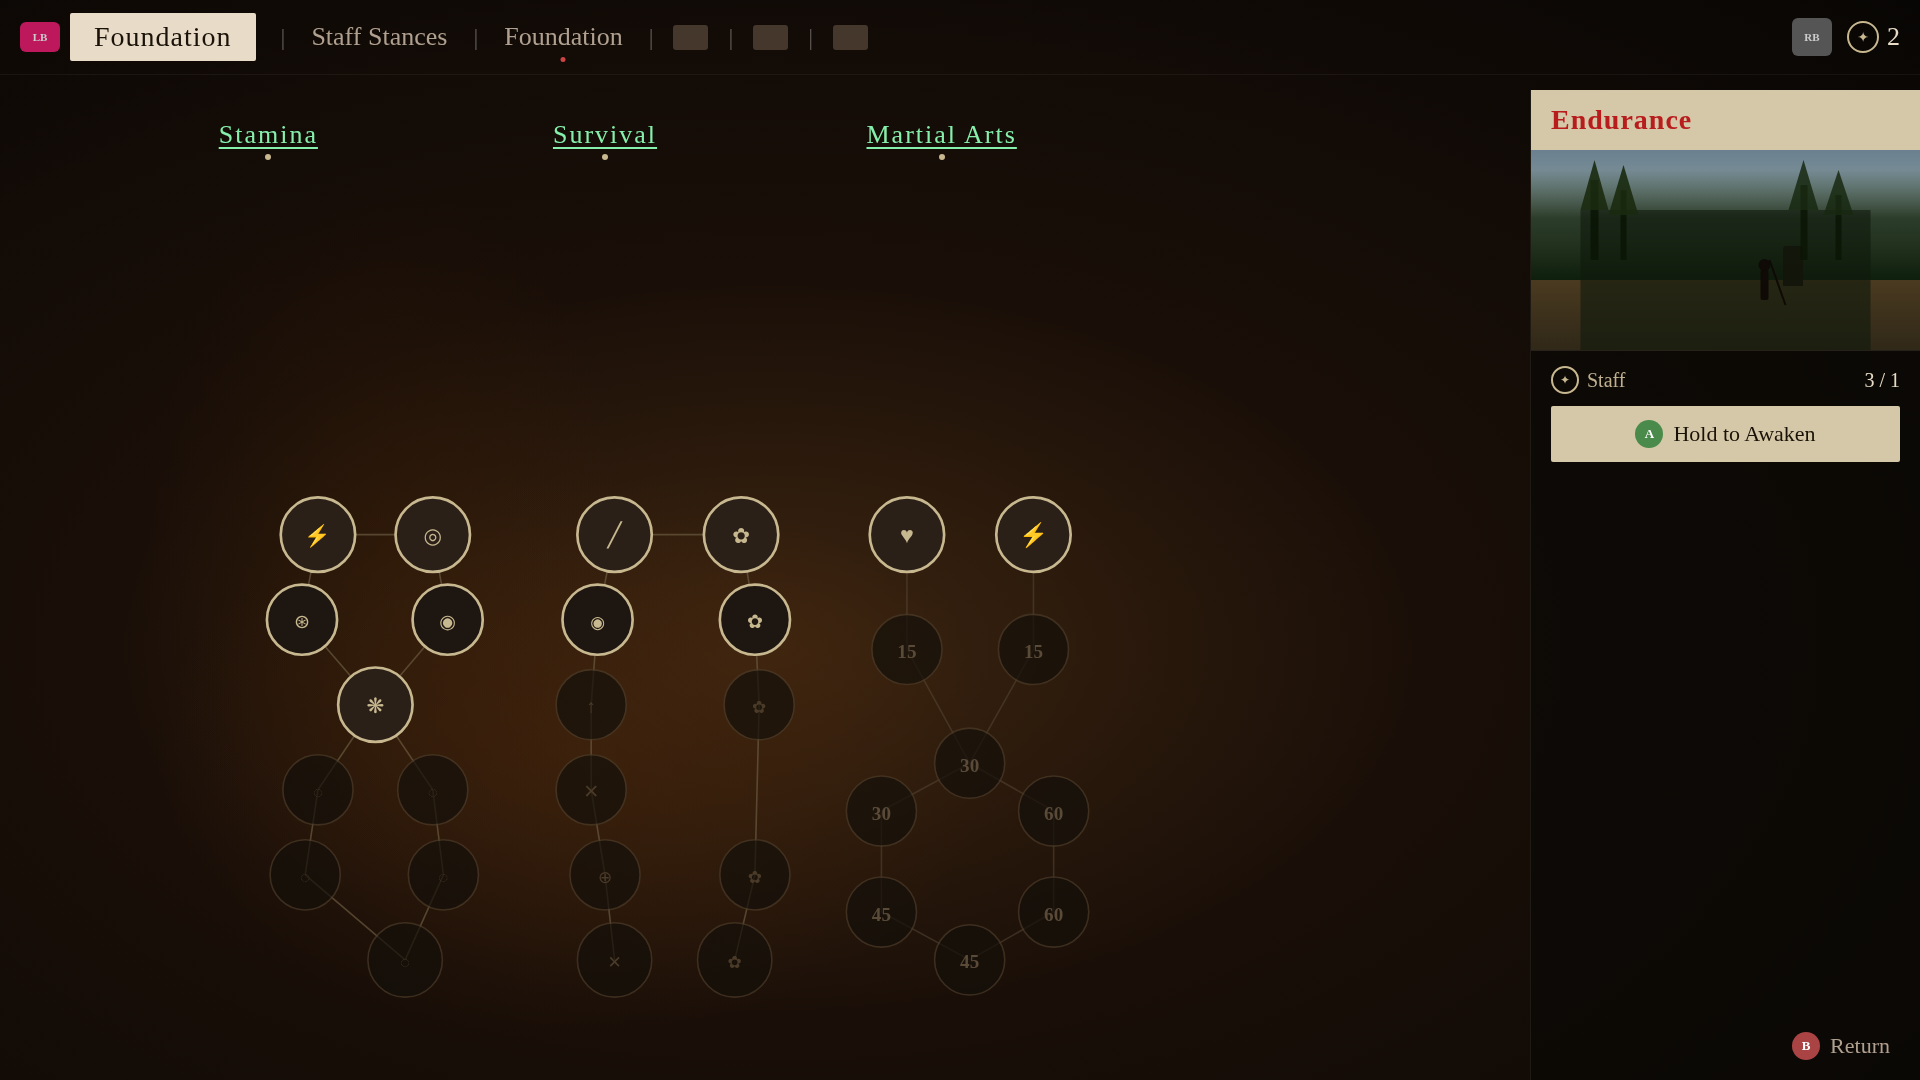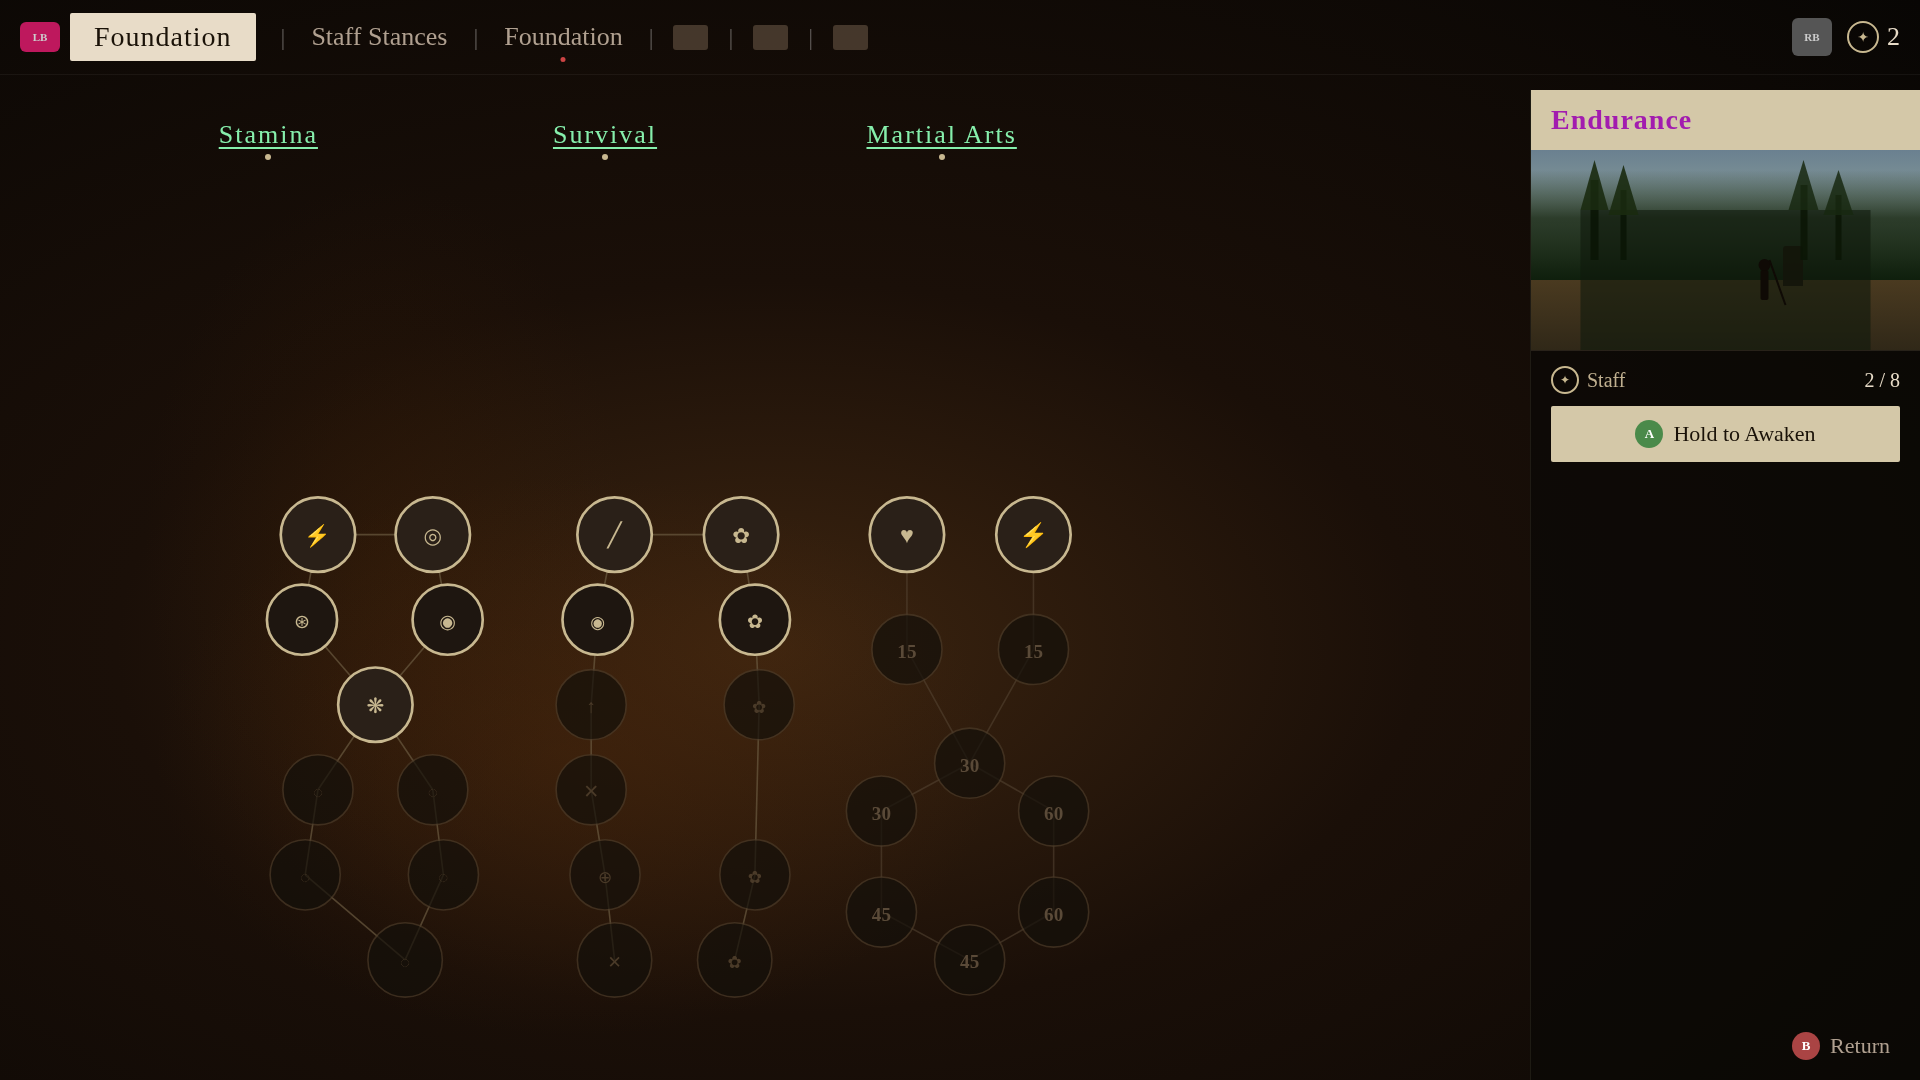--- a/index.html
+++ b/index.html
@@ -213,21 +213,21 @@
       border-left: 1px solid rgba(200,184,144,0.1);
       display: flex;
       flex-direction: column;
       padding: 0;
     }
 
     .panel-title-bar {
       background: #d4c8a8;
       padding: 14px 20px;
       font-size: 28px;
-      color: #a21caf;
+      color: #b91c1c;
       font-weight: bold;
       letter-spacing: 1px;
     }
 
     .panel-image {
       width: 100%;
       height: 200px;
       background:
         linear-gradient(rgba(0,0,0,0.1), rgba(0,0,0,0.2)),
         radial-gradient(ellipse at 60% 40%, #4a6a3a 0%, #2a4a2a 40%, #1a3a1a 70%, #0a1a0a 100%);
@@ -613,21 +613,21 @@
       </svg>
     </div>
 
 
     <div class="panel-footer">
       <div class="sparks-row">
         <div class="sparks-label">
           <div class="sparks-icon">✦</div>
           <span>Staff</span>
         </div>
-        <div class="sparks-value">2 / 8</div>
+        <div class="sparks-value">3 / 1</div>
       </div>
       <button class="awaken-button">
         <div class="a-button">A</div>
         <span>Hold to Awaken</span>
       </button>
     </div>
   </div>
 
 </div>
 

